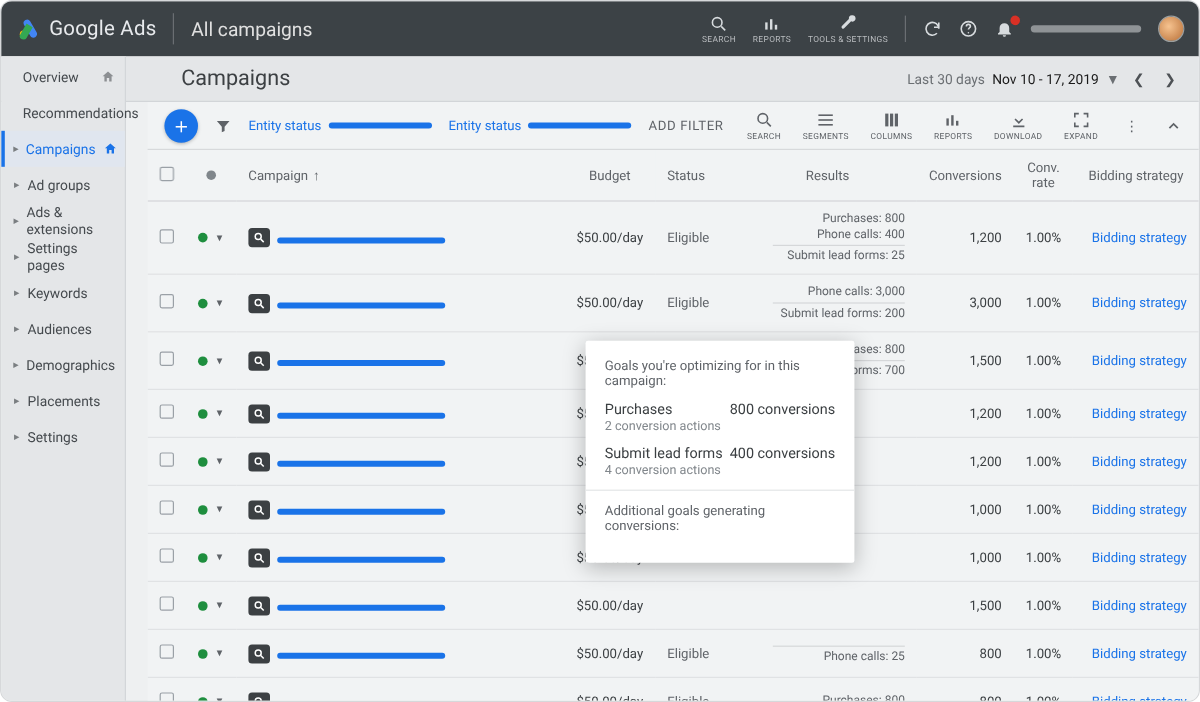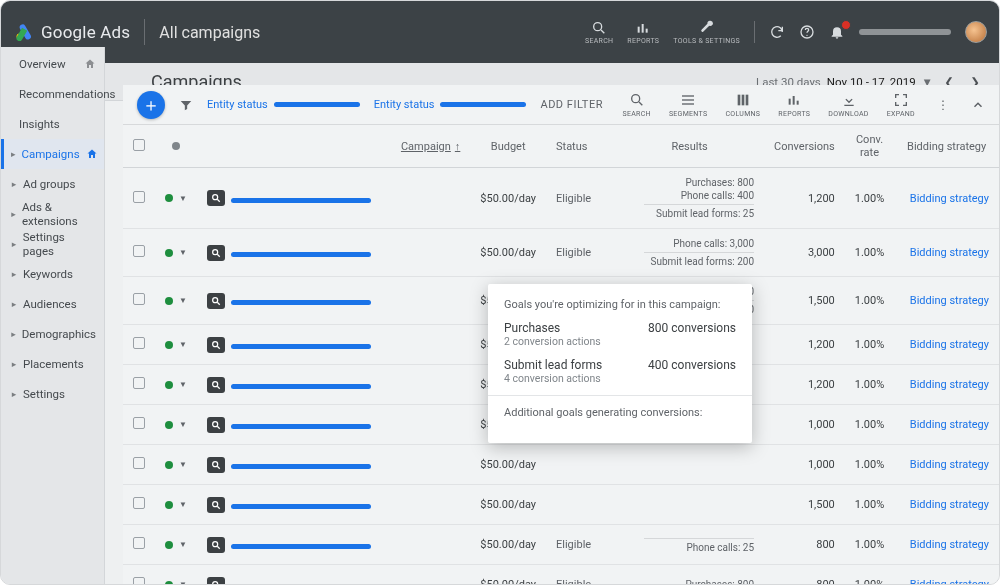--- a/index.html
+++ b/index.html
@@ -1,20 +1,20 @@
 <!DOCTYPE html>
 <html><head>
 <meta charset="utf-8">
 <style>
   * { box-sizing: border-box; margin: 0; padding: 0; }
   body { font-family: Roboto, "Helvetica Neue", Arial, sans-serif; font-size: 12px; color: #3c4043; background: #fff; overflow: hidden; }
   .app { width: 1000px; height: 585px; border: 1px solid #d6d8da; border-radius: 10px; overflow: hidden; position: relative; background:#eef0f1; }
 
   
-  .topbar { background: #3c4246; height: 62px; display: flex; align-items: center; color: #e8eaed; padding: 0 12px 0 14px; gap: 14px; }
+  .topbar { background: #3c4246; height: 46px; display: flex; align-items: center; color: #e8eaed; padding: 0 12px 0 14px; gap: 14px; }
   .brand { display:flex; align-items:center; gap:8px; font-size:17px; font-weight:400; letter-spacing:.2px; cursor:pointer;}
   .logo-icon svg { display:block; }
   .brand-divider { width:1px; height:26px; background:#6a6e72; }
   .context { font-size:16px; color:#e0e0e0; cursor:pointer; }
   .top-spacer{ flex:1 1 auto; }
   .top-icons { display:flex; align-items:center; gap:14px; }
   .top-icon { display:flex; flex-direction:column; align-items:center; gap:1px; cursor:pointer; color:#d7dbde; position:relative; }
   .top-icon .lbl { font-size:7px; letter-spacing:.3px; text-transform:uppercase; color:#b9bcbf;}
   .icon-sep { width:1px; height:22px; background:#6a6e72; }
   .alert-badge { position:absolute; top:-4px; right:-6px; background:#d93025; width:10px; height:10px; border-radius:50%; border:1px solid #3c4246; }
@@ -52,39 +52,39 @@
   .tool-icon .lbl { font-size:7px; text-transform:uppercase; letter-spacing:.3px;}
   .kebab { cursor:pointer; color:#5f6368; padding:0 4px;}
   .collapse { cursor:pointer; color:#5f6368;}
 
   
   .table-wrapper { flex:1 1 auto; overflow:hidden; position:relative; }
   table { width:100%; border-collapse:collapse; font-size:11px; }
   thead th { position:sticky; top:0; background:#f1f3f4; border-bottom:1px solid #d2d5d8; padding:8px 10px; color:#5f6368; font-weight:400; text-align:center; height:30px; }
   thead th:first-child { text-align:left; width:28px; }
   thead th.status-dot-col { width:28px;text-align:center;}
-  thead th.campaign-col{ text-align:right; width:280px;text-decoration:underline;}
+  thead th.campaign-col{ text-align:left; width:280px;}
   tbody tr { border-bottom:1px solid #e0e2e4; }
   tbody td { padding:8px 10px; text-align:right; vertical-align:middle; color:#3c4043; height:40px;}
   tbody td:first-child { text-align:left; }
   tbody td.campaign-col { text-align:left; }
   tbody td.status-col { text-align:left; color:#5f6368; }
   .checkbox { width:12px;height:12px;border:1.5px solid #9aa0a6;border-radius:2px;display:inline-block;cursor:pointer;}
   .status-dot{ width:8px;height:8px;border-radius:50%;background:#1e8e3e;display:inline-block;margin-right:2px;}
   .sd-wrap{display:flex;align-items:center;gap:4px;cursor:pointer;}
   .sd-caret{color:#5f6368;font-size:8px;}
   .mag{ width:18px;height:16px;background:#3c4043;border-radius:3px;display:inline-flex;align-items:center;justify-content:center;color:#fff;cursor:pointer; margin-right:6px;}
   .name-bar{ display:inline-block;width:140px;height:5px;background:#1a73e8;border-radius:3px;vertical-align:middle;}
   .results-col{ font-size:10px;color:#5f6368;line-height:13px; }
   .results-col .sep{ display:block;border-top:1px solid #d5d7d9;margin:2px 0 2px auto;width:110px;}
   .link{ color:#1a73e8; cursor:pointer;}
   .sort-arrow{ color:#5f6368; margin-left:4px;}
 
   
-  .tooltip-card { position:absolute; z-index:50; top:283px; left:487px; width:264px; background:#fff; border-radius:2px; box-shadow:0 4px 18px rgba(0,0,0,.25); padding:14px 16px; font-size:11px; color:#5f6368;}
+  .tooltip-card { position:absolute; z-index:50; top:283px; left:487px; width:224px; background:#fff; border-radius:2px; box-shadow:0 4px 18px rgba(0,0,0,.25); padding:14px 16px; font-size:11px; color:#5f6368;}
   .tooltip-card h4{ font-size:11px; font-weight:400; color:#5f6368; margin-bottom:10px;}
   .tt-row{ display:flex; justify-content:space-between; color:#3c4043; font-size:12px; margin-top:2px;}
   .tt-row .metric{ color:#3c4043; }
   .tt-sub{ font-size:10.5px; color:#80868b; margin-bottom:10px;}
   .tt-divider{ border:none; border-top:1px solid #e3e5e7; margin:6px -16px 10px;}
 
   .budget-col{white-space:nowrap;}
   .bidding-col{white-space:nowrap;}
   svg{display:block}
 </style>
@@ -159,23 +159,20 @@
   <div class="sidebar-item noicon">
         <span>Overview</span>
         <span class="home">
           <svg width="12" height="12" viewBox="0 0 24 24" fill="currentColor">
             <path d="M12 3l9 8h-3v9h-4v-6h-4v6H6v-9H3z"></path>
           </svg>
         </span>
       </div>
       <div class="sidebar-item noicon">
         <span>Recommendations</span>
-      </div>
-      <div class="sidebar-item noicon">
-        <span>Insights</span>
       </div>
       <div class="sidebar-item active">
         <span class="exp">▸</span>
         <span>Campaigns</span>
         <span class="home">
           <svg width="12" height="12" viewBox="0 0 24 24" fill="currentColor">
             <path d="M12 3l9 8h-3v9h-4v-6h-4v6H6v-9H3z"></path>
           </svg>
         </span>
       </div>

